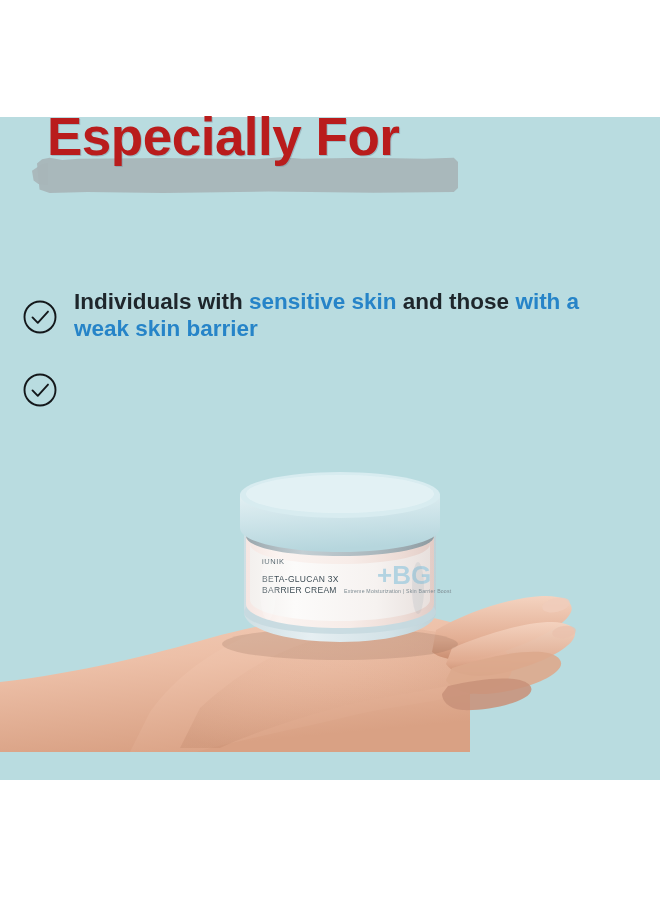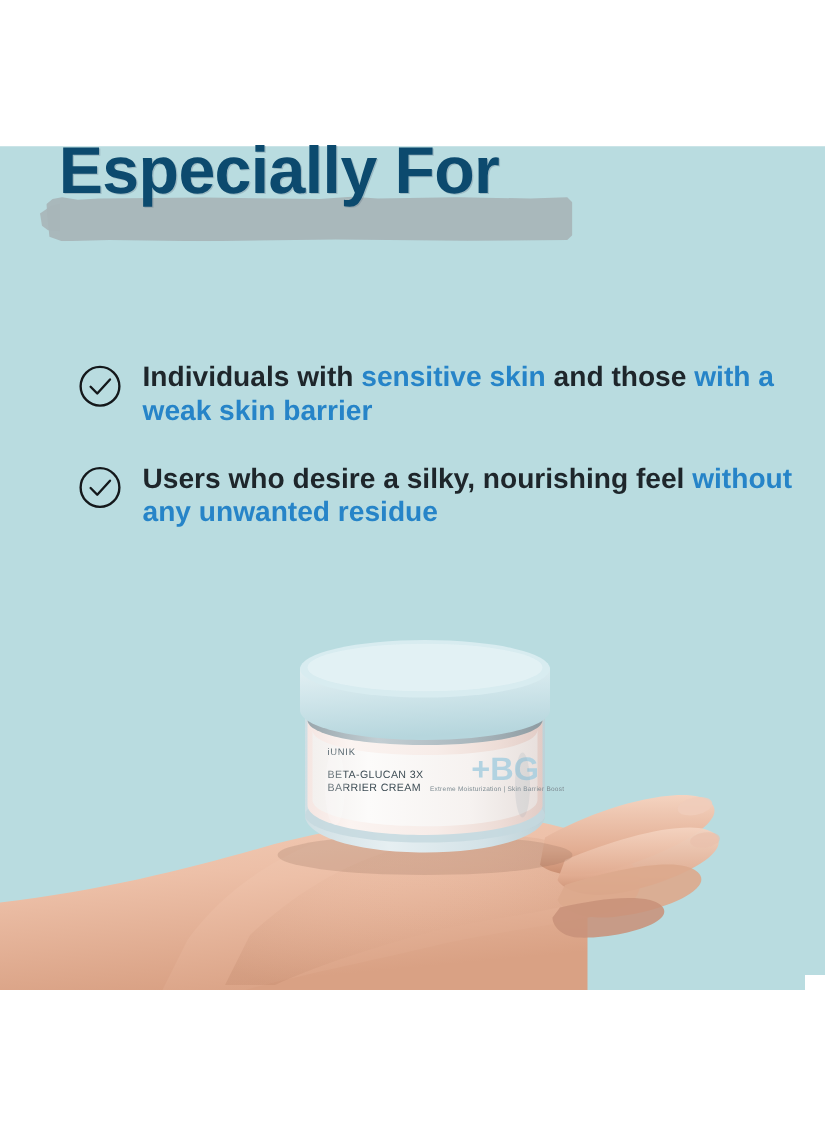--- a/index.html
+++ b/index.html
@@ -63,38 +63,38 @@
     opacity: 0.9;
   }
   .heading {
     position: absolute;
     left: 47px;
     top: 50px;
     margin: 0;
     font-size: 53px;
     line-height: 1;
     font-weight: bold;
-    color: #0c4a6e;
+    color: #b91c1c;
     letter-spacing: -0.5px;
     white-space: nowrap;
     text-shadow: 1px 1px 0 rgba(90,110,130,0.30);
     text-align: right;
   }
   
   .bullets {
     position: absolute;
     left: 0;
     top: 288px;
     width: 660px;
   }
   .bullet {
     position: relative;
     display: flex;
-    align-items: flex-start;
-    padding-left: 62px;
+    align-items: center;
+    padding-left: 22px;
     margin-bottom: 26px;
   }
   .check-icon {
     flex: 0 0 auto;
     width: 36px;
     height: 36px;
     margin-top: 3px;
   }
   .check-icon svg {
     display: block;
@@ -109,21 +109,21 @@
     font-weight: 600;
     max-width: 565px;
   }
   .accent {
     color: #2684c8;
   }
   
   .photo {
     position: absolute;
     left: 0;
-    top: 512px;
+    top: 472px;
     width: 644px;
     height: 280px;
     overflow: hidden;
   }
   .photo svg {
     display: block;
     width: 660px;
     height: 280px;
   }
   .jar-label-text {
@@ -158,23 +158,20 @@
     </div>
 
 
     <div class="bullet">
       <span class="check-icon">
         <svg viewBox="0 0 36 36">
           <circle cx="18" cy="18" r="15.5" fill="none" stroke="#14181b" stroke-width="1.9"></circle>
           <polyline points="10.5,18.4 15.8,23.8 26,12.6" fill="none" stroke="#14181b" stroke-width="1.9" stroke-linecap="round" stroke-linejoin="round"></polyline>
         </svg>
       </span>
-      <div class="bullet-text">
-        <span>Users who desire a silky, nourishing feel </span><span class="accent">without any unwanted residue</span>
-      </div>
     </div>
 
   </div>
 
   <div class="photo">
     <svg viewBox="0 0 660 280">
       <defs>
         <linearGradient id="skinGrad" x1="0" y1="0" x2="0.35" y2="1">
           <stop offset="0%" stop-color="#f2cdb8"></stop>
           <stop offset="40%" stop-color="#edc0a8"></stop>

